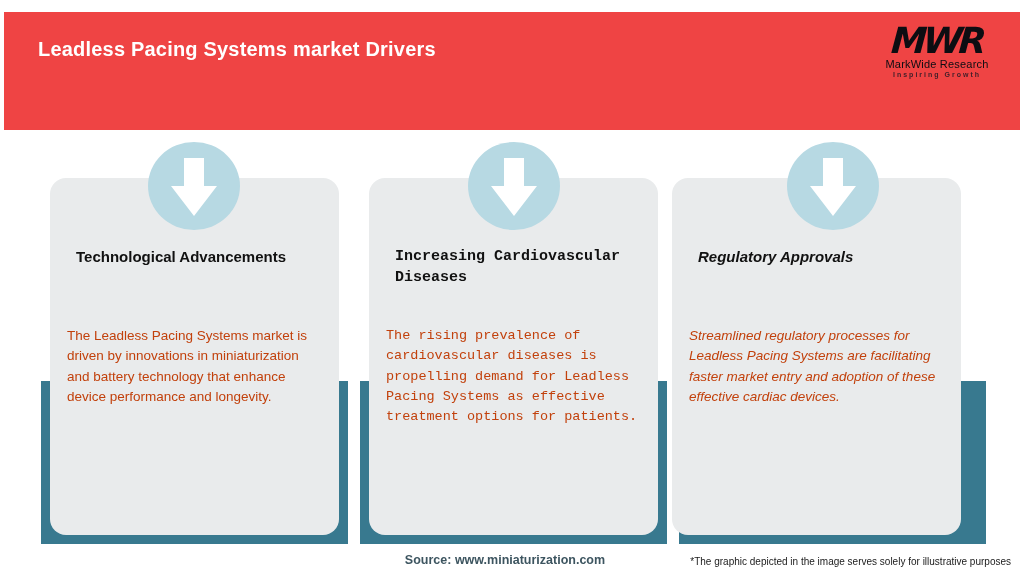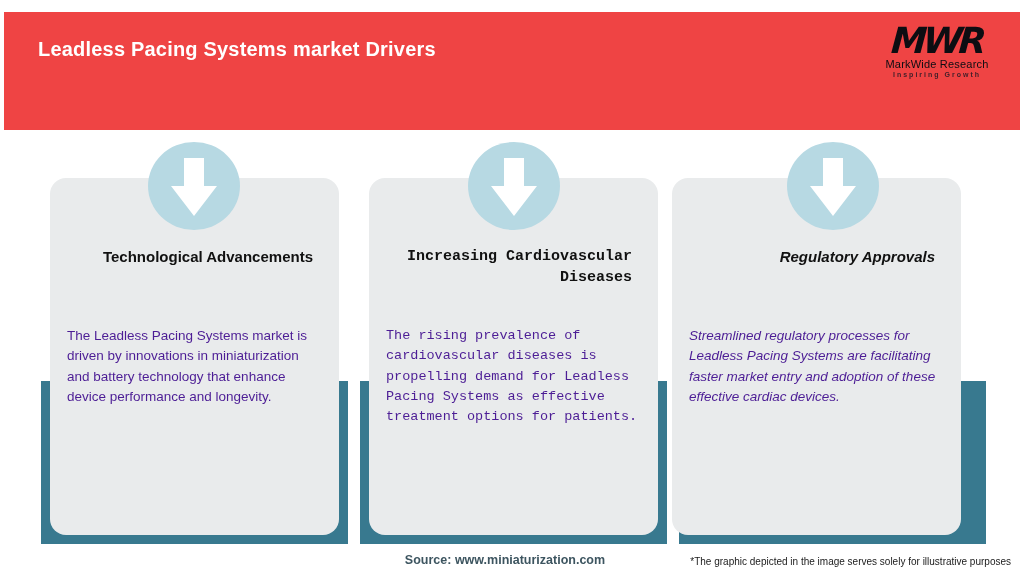--- a/index.html
+++ b/index.html
@@ -46,26 +46,26 @@
   .card {
     position: absolute; top: 178px; width: 289px; height: 357px;
     background: #e9ebec; border-radius: 16px;
   }
   .card-1 { left: 50px; }
   .card-2 { left: 369px; font-family: Liberation Mono, monospace; }
   .card-3 { left: 672px; font-style: italic; }
 
   .card-title {
     margin-top: 68px; padding: 0 26px;
-    text-align: right; font-size: 15px; font-weight: bold; color: #111111;
+    text-align: left; font-size: 15px; font-weight: bold; color: #111111;
     line-height: 1.4;
   }
   .card-body {
     position: absolute; top: 148px; left: 0; right: 0; padding: 0 17px;
-    font-size: 13.5px; color: #4c1d95; line-height: 1.5; text-align: left;
+    font-size: 13.5px; color: #c2410c; line-height: 1.5; text-align: left;
   }
 
   .arrow-circle {
     position: absolute; top: 142px; width: 92px; height: 88px;
     background: #b7d9e3; border-radius: 50%;
     display: flex; align-items: center; justify-content: center;
   }
   .circle-1 { left: 148px; }
   .circle-2 { left: 468px; }
   .circle-3 { left: 787px; }

